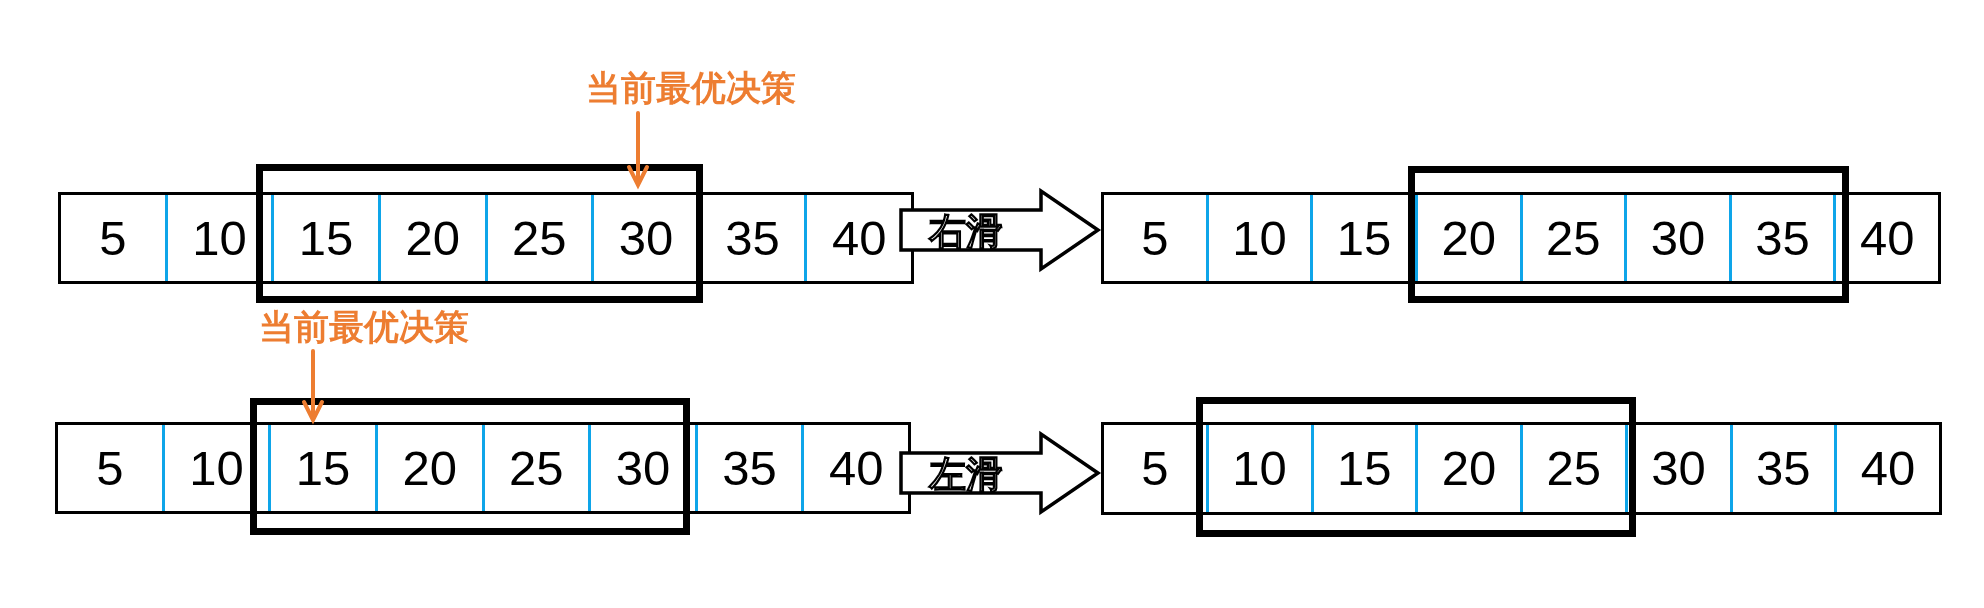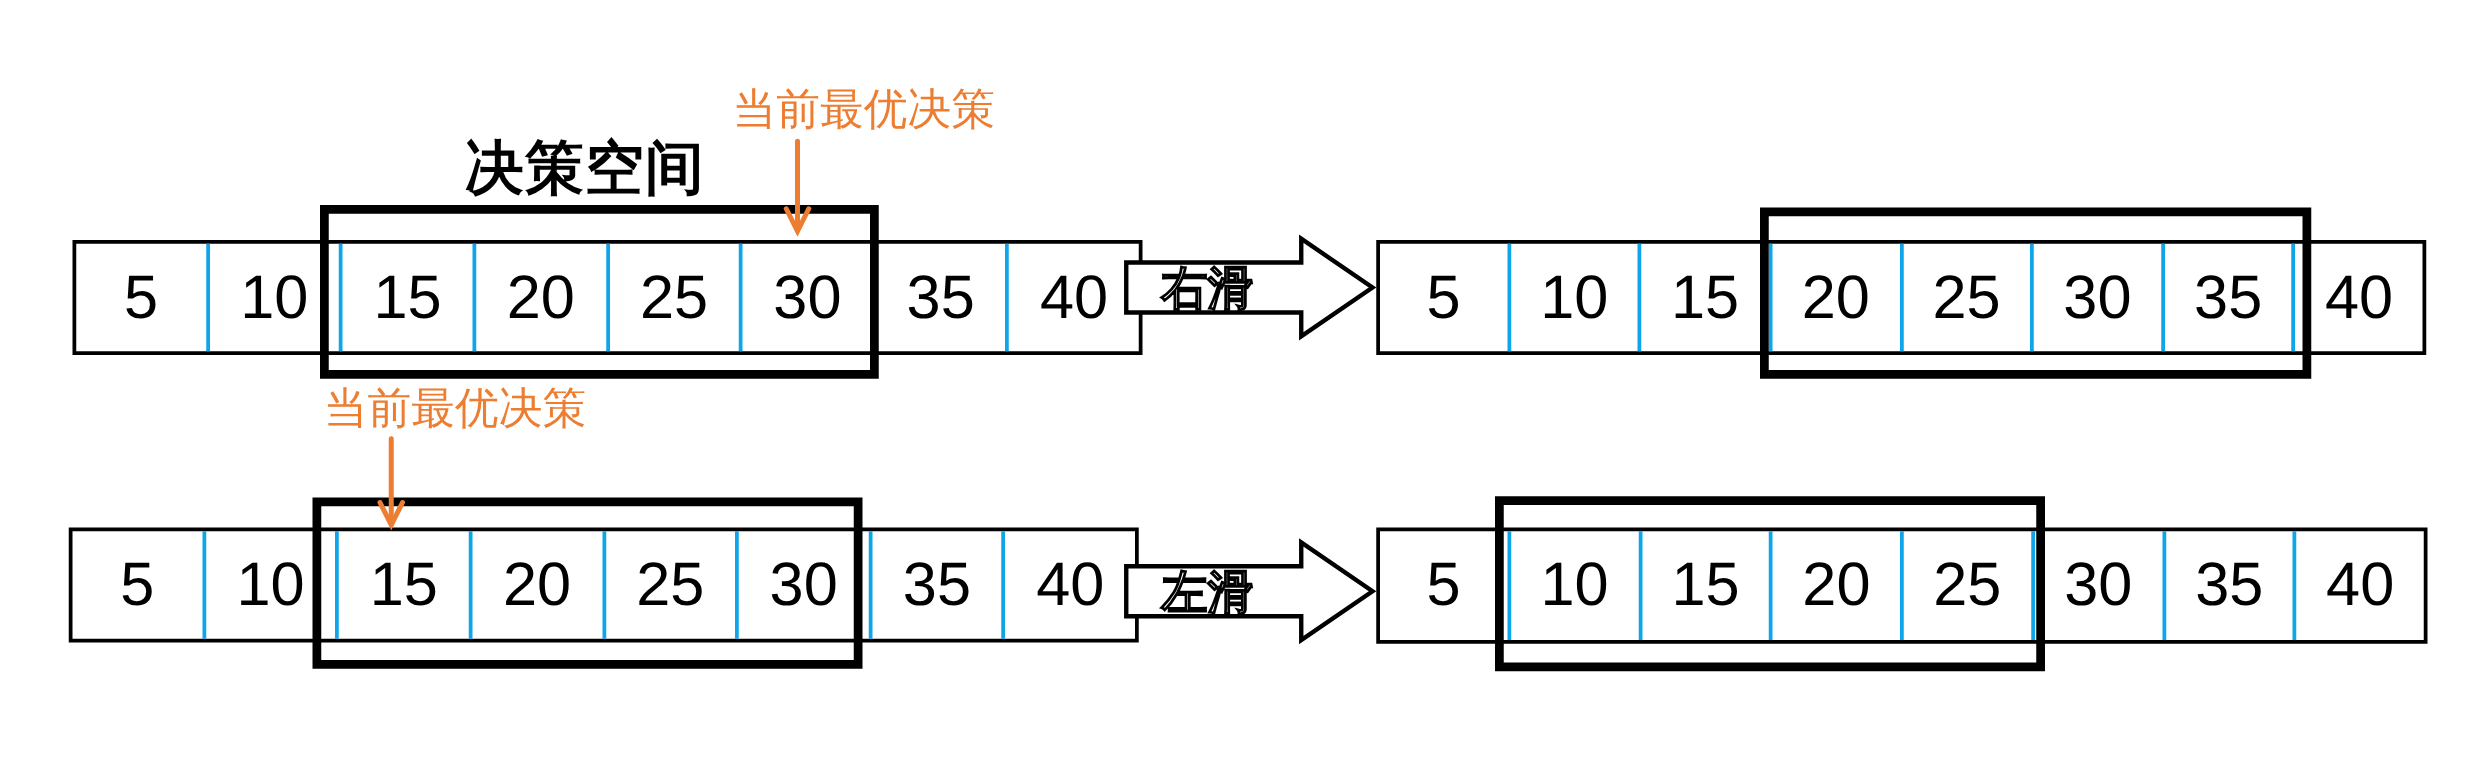--- a/index.html
+++ b/index.html
@@ -41,21 +41,21 @@
     width:200px;
     font-size:47px;
     font-weight:700;
     color:#000;
     letter-spacing:1px;
     white-space:nowrap;
   }
   .orange-label{
     position:absolute;
     font-size:35px;
-    font-weight:400;
+    font-weight:700;
     white-space:nowrap;
     line-height:1.1;
   }
   .orange-label.r1{ left:586px; top:69px; }
   .orange-label.r2{ left:259px; top:308px; }
   svg.overlay{
     position:absolute;
     left:0;top:0;
     pointer-events:none;
   }
@@ -65,21 +65,20 @@
     fill:#fff;
     stroke:#000;
     stroke-width:2.2px;
   }
 </style>
 </head>
 <body>
 
 <div class="canvas">
 
-  <div class="ds-label">决策空间</div>
 
   <div class="orange-label r1" style="color:#ED7D31">当前最优决策</div>
 
   <div class="array" style="left:58px;top:192px;width:856px;height:92px">
     <div class="cell">5</div>
     <div class="cell">10</div>
     <div class="cell">15</div>
     <div class="cell">20</div>
     <div class="cell">25</div>
     <div class="cell">30</div>

